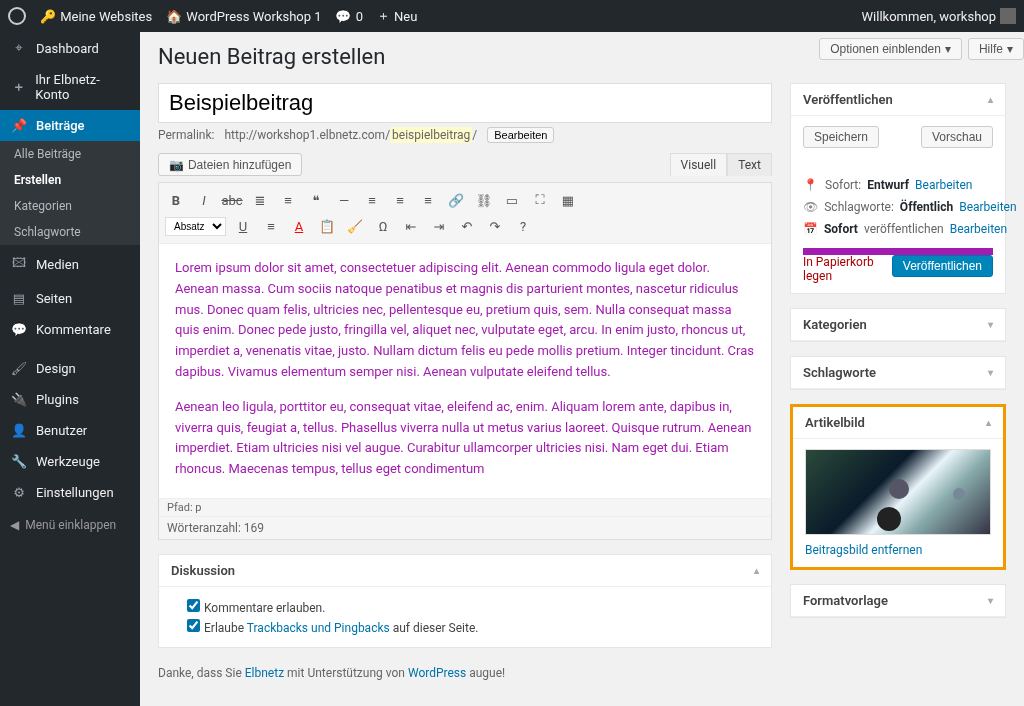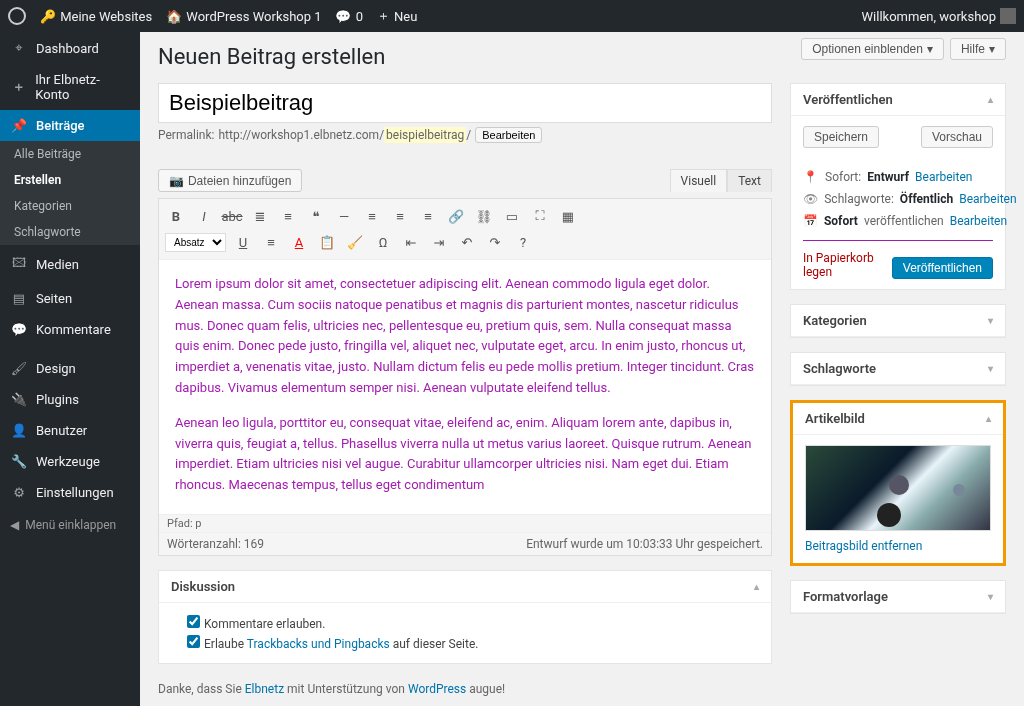--- a/index.html
+++ b/index.html
@@ -21,31 +21,31 @@
 .sidebar .menu-item .mi-icon { width: 18px; display: inline-flex; justify-content: center; color: #9ca2a7; }
 .sidebar .menu-item.current .mi-icon { color: #fff; }
 .sidebar .submenu { background: #32373c; }
 .sidebar .submenu .sub-item { padding: 6px 10px 6px 14px; color: #b4b9be; cursor: pointer; font-size: 12px; }
 .sidebar .submenu .sub-item.current { color: #fff; font-weight: 600; }
 .sidebar .plus { color: #7ad03a; font-weight: bold; }
 .sidebar .collapse { padding: 10px; color: #999; cursor: pointer; display:flex; align-items:center; gap:6px; font-size:12px; }
 
 
 .main { position: absolute; left: 140px; top: 32px; right: 0; bottom: 0; padding: 10px 18px 0 18px; overflow: hidden; }
-.main .topbuttons { position: absolute; right: 18px; top: 6px; display: flex; gap: 6px; }
+.main .topbuttons { position: absolute; right: 0; top: 6px; display: flex; gap: 6px; }
 .btn { background: #f7f7f7; border: 1px solid #ccc; color: #555; padding: 3px 10px; font-size: 12px; cursor: pointer; border-radius: 3px; display:inline-flex; align-items:center; gap:4px; }
 .btn.primary { background: #0085ba; border-color: #0073aa; color: #fff; }
 h1.page-title { font-size: 22px; font-weight: 400; color: #23282d; margin: 2px 0 14px; }
 .layout { display: flex; gap: 18px; }
 .left-col { flex: 1; }
 .right-col { width: 216px; }
 
 
 .title-input { width: 100%; font-size: 22px; padding: 6px 10px; border: 1px solid #ddd; background: #fff; margin-bottom: 4px; }
-.permalink { font-size: 12px; color: #666; margin-bottom: 26px; display:flex; align-items:center; gap:4px; flex-wrap:wrap;}
+.permalink { font-size: 12px; color: #666; margin-bottom: 10px; display:flex; align-items:center; gap:10px; flex-wrap:wrap;}
 .permalink .slug { background: #fffbcc; padding: 1px 2px; }
 .permalink .editbtn { border:1px solid #ccc; background:#f7f7f7; padding:1px 6px; font-size:11px; cursor:pointer; border-radius:3px;}
 
 
 .media-row { margin-bottom: 6px; display:flex; }
 .editor-tabs { margin-left:auto; display:flex;justify-content:center; }
 .editor-tabs .tab { border:1px solid #ddd; border-bottom:none; padding:4px 10px; font-size:12px; background:#ebebeb; cursor:pointer; }
 .editor-tabs .tab.active { background:#f5f5f5; }
 .editor-box { border:1px solid #ddd; background:#fff; }
 .toolbar { border-bottom:1px solid #eee; padding:4px 6px; background:#f5f5f5; }
@@ -58,25 +58,25 @@
 .status-bar .path { flex:1; }
 .word-row { border-top:1px solid #eee; background:#f5f5f5; padding:4px 8px; font-size:12px; color:#666; display:flex; }
 .word-row .save-msg { margin-left:auto; }
 
 
 .postbox { background:#fff; border:1px solid #e5e5e5; margin-bottom: 14px; }
 .postbox .handle { padding: 8px 12px; font-weight:600; font-size:13px; border-bottom:1px solid #eee; display:flex; align-items:center; cursor:pointer;}
 .postbox .handle .toggle { margin-left:auto; color:#aaa; font-size:10px; }
 .postbox .inside { padding: 10px 12px; font-size:12px; }
 .postbox.highlight { border:3px solid #f29900; }
-.publish-row { display:flex; gap:8px; margin-bottom:18px; }
+.publish-row { display:flex; gap:8px; margin-bottom:26px; }
 .meta-line { display:flex; align-items:center; gap:6px; padding:4px 0; font-size:12px; color:#666; }
 .meta-line .mi { width:16px; text-align:center; color:#888; }
 .meta-line strong { color:#23282d; }
-.publish-actions { display:flex; align-items:flex-end; padding-top:10px; margin-top:8px; border-top:1px solid #a21caf; }
+.publish-actions { display:flex; align-items:flex-start; margin-top:8px; border-top:7px solid #a21caf; }
 .trash { color:#a00; }
 .thumb { width:100%; height:86px; background: linear-gradient(135deg,#2a4a3a 0%, #0a1a2a 40%, #e8f4fa 55%, #8aa 70%, #334 100%); border:1px solid #ddd; margin-bottom:8px; position:relative; }
 .thumb::after { content:""; position:absolute; left:45%; top:35%; width:20px; height:20px; border-radius:50%; background:#556; box-shadow: -10px 30px 0 2px #222, 60px 5px 0 -4px #789; }
 .discussion-box input[type=checkbox]{ accent-color:#0073aa; margin-right:4px;}
 .discussion-box .row { padding:2px 16px;}
 
 .footer-thanks { font-size:12px; color:#666; margin-top:14px; padding: 4px 0 8px;}
 
 </style>
 </head>
@@ -238,21 +238,20 @@
         </div>
         <div class="editor-content">
           <p>Lorem ipsum dolor sit amet, consectetuer adipiscing elit. Aenean commodo ligula eget dolor. Aenean massa. Cum sociis natoque penatibus et magnis dis parturient montes, nascetur ridiculus mus. Donec quam felis, ultricies nec, pellentesque eu, pretium quis, sem. Nulla consequat massa quis enim. Donec pede justo, fringilla vel, aliquet nec, vulputate eget, arcu. In enim justo, rhoncus ut, imperdiet a, venenatis vitae, justo. Nullam dictum felis eu pede mollis pretium. Integer tincidunt. Cras dapibus. Vivamus elementum semper nisi. Aenean vulputate eleifend tellus.</p>
           <p>Aenean leo ligula, porttitor eu, consequat vitae, eleifend ac, enim. Aliquam lorem ante, dapibus in, viverra quis, feugiat a, tellus. Phasellus viverra nulla ut metus varius laoreet. Quisque rutrum. Aenean imperdiet. Etiam ultricies nisi vel augue. Curabitur ullamcorper ultricies nisi. Nam eget dui. Etiam rhoncus. Maecenas tempus, tellus eget condimentum</p>
         </div>
         <div class="status-bar">
             <span class="path">Pfad: p</span>
           </div>
         <div class="word-row">
             <span>Wörteranzahl: 169</span>
-            <span class="save-msg">Entwurf wurde um 10:03:33 Uhr gespeichert.</span>
           </div>
       </div>
 
       <div class="postbox discussion-box" style="margin-top:14px;">
         <div class="handle">
             <span>Diskussion</span>
             <span class="toggle">▴</span>
           </div>
         <div class="inside">
           <div class="row"><label><input type="checkbox" checked="" style=""><span>Kommentare erlauben.</span></label></div>

